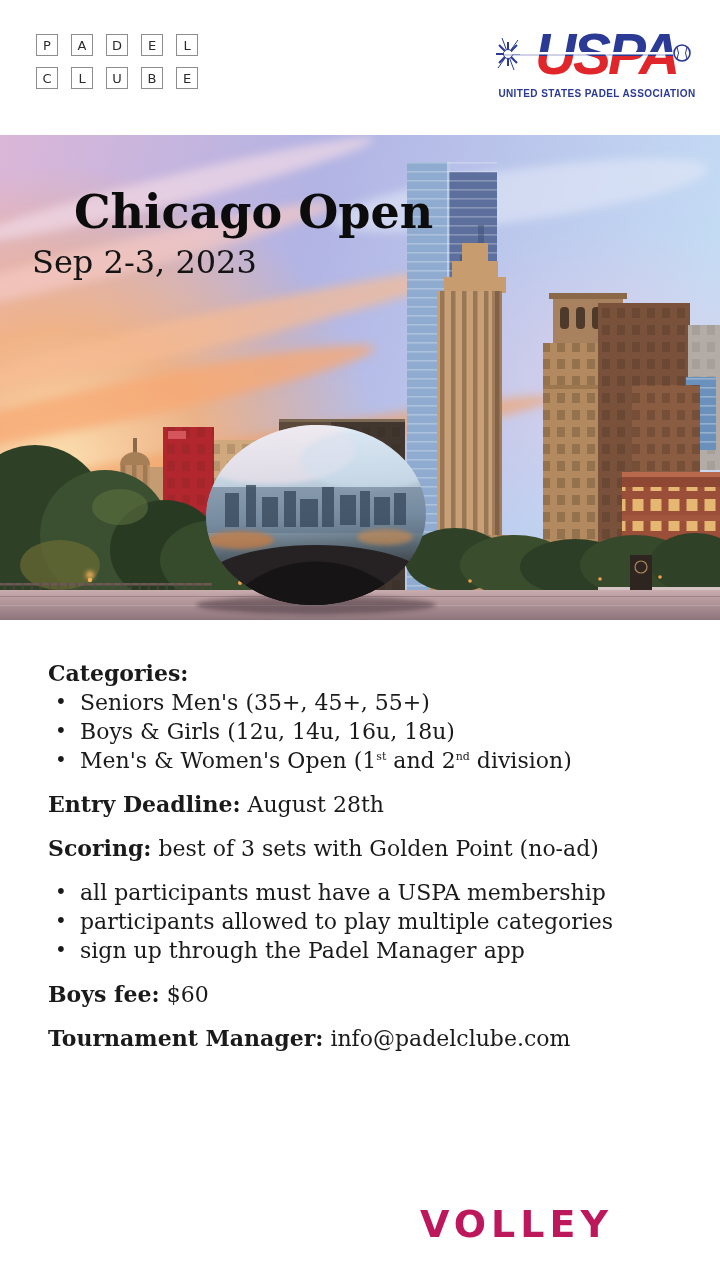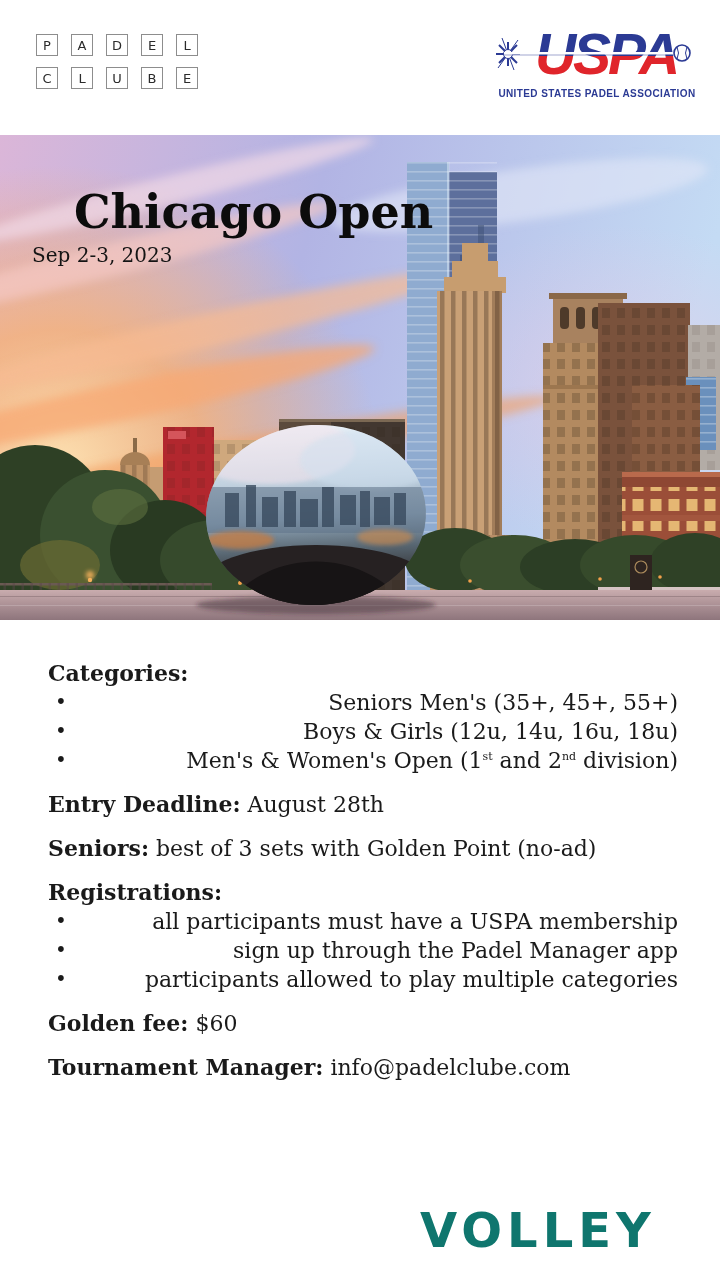--- a/index.html
+++ b/index.html
@@ -16,38 +16,38 @@
   .uspa{position:absolute;left:494px;top:14px;width:206px;}
   .uspa-caption{width:206px;text-align:center;margin-top:-4px;
         font-family:"Liberation Sans",sans-serif;font-weight:bold;font-size:10px;
         letter-spacing:.4px;color:#2b3a94;white-space:nowrap;}
 
   
   .hero{position:absolute;left:0;top:135px;width:720px;height:485px;}
   .hero svg.scene{position:absolute;left:0;top:0;}
   .hero-title{position:absolute;left:30px;top:52px;font-weight:bold;font-size:46px;
         line-height:1.1;color:#0c0c0c;margin-left:44px;}
-  .hero-date{position:absolute;left:32px;top:108px;font-size:20px;color:#141414;}
+  .hero-date{position:absolute;left:32px;top:108px;font-size:32px;color:#141414;}
 
   
   .copy{position:absolute;left:48px;top:659px;width:630px;font-size:22px;line-height:29px;}
   .copy b{font-weight:bold;text-align:center;}
   .blk{margin:0 0 15px 0;}
-  ul.blist{list-style:none;margin:0;padding:0;text-align:right;}
+  ul.blist{list-style:none;margin:0;padding:0;}
   ul.blist li{position:relative;padding-left:32px;line-height:29px;}
   ul.blist li::before{content:"•";position:absolute;left:7px;top:0;font-size:20px;}
   sup{font-size:11px;line-height:0;vertical-align:super;}
 
   
   .wilson{position:absolute;left:100px;top:1194px;}
   .wilson-reg{position:absolute;left:158px;top:48px;font-family:"DejaVu Sans",sans-serif;
         font-size:9px;color:#c8142d;}
   .volley{position:absolute;left:420px;top:1202px;
-        font-family:"DejaVu Sans",sans-serif;font-weight:bold;font-size:48px;
-        letter-spacing:5px;color:#0f766e;}
+        font-family:"DejaVu Sans",sans-serif;font-weight:bold;font-size:38px;
+        letter-spacing:5px;color:#be185d;}
 </style>
 </head>
 <body>
 
 <div class="page">
 
   <div class="padel-logo">
     <div class="padel-row">
       <span class="lbox">P</span>
       <span class="lbox">A</span>
@@ -306,35 +306,34 @@
       </ul>
     </div>
 
     <div class="blk">
       <b>Entry Deadline:</b>
       <span>August 28th</span>
     </div>
 
 
     <div class="blk">
-      <b>Seniors:</b>
+      <b>Scoring:</b>
       <span>best of 3 sets with Golden Point (no-ad)</span>
     </div>
 
     <div class="blk">
-      <div><b>Registrations:</b></div>
       <ul class="blist">
         <li>all participants must have a USPA membership</li>
+        <li>participants allowed to play multiple categories</li>
         <li>sign up through the Padel Manager app</li>
-        <li>participants allowed to play multiple categories</li>
       </ul>
     </div>
 
     <div class="blk">
-      <b>Golden fee:</b>
+      <b>Boys fee:</b>
       <span>$60</span>
     </div>
 
     <div class="blk">
       <b>Tournament Manager:</b>
       <span>info@padelclube.com</span>
     </div>
 
   </div>
 

